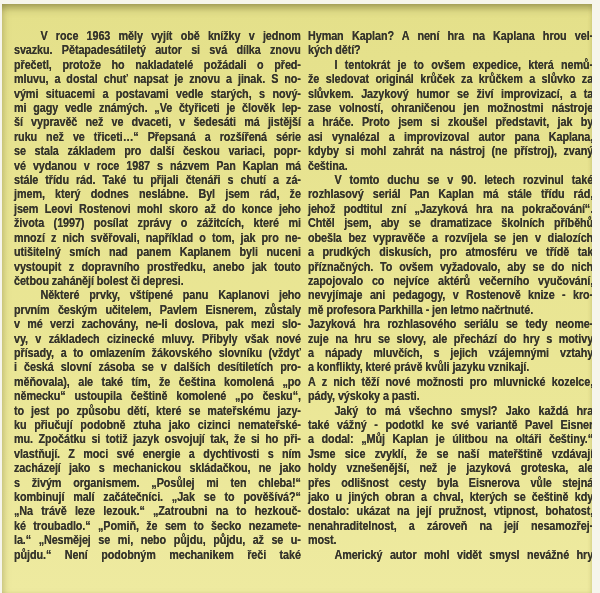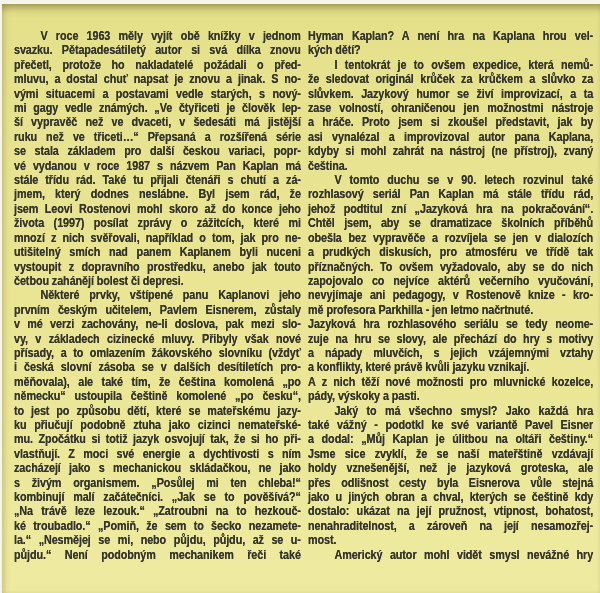--- a/index.html
+++ b/index.html
@@ -21,21 +21,20 @@
       #d8d47e 0px,
       #e4e08a 8px,
       #e7e390 25%,
       #eae695 60%,
       #eeeaa0 100%);
     box-shadow:
       inset 0 9px 10px -6px rgba(105, 100, 45, 0.55),
       inset 5px 0 8px -5px rgba(105, 100, 45, 0.40),
       inset -2px 0 4px -2px rgba(105, 100, 45, 0.18);
     overflow: hidden;
-    padding-left: 9px;
   }
   .col {
     position: absolute;
     top: 25px;
     color: var(--text-color, #35342c);
     font-size: 12.3px;
     font-weight: 700;
     line-height: 14.42px;
     letter-spacing: -0.1px;
     transform: scaleX(0.88);

